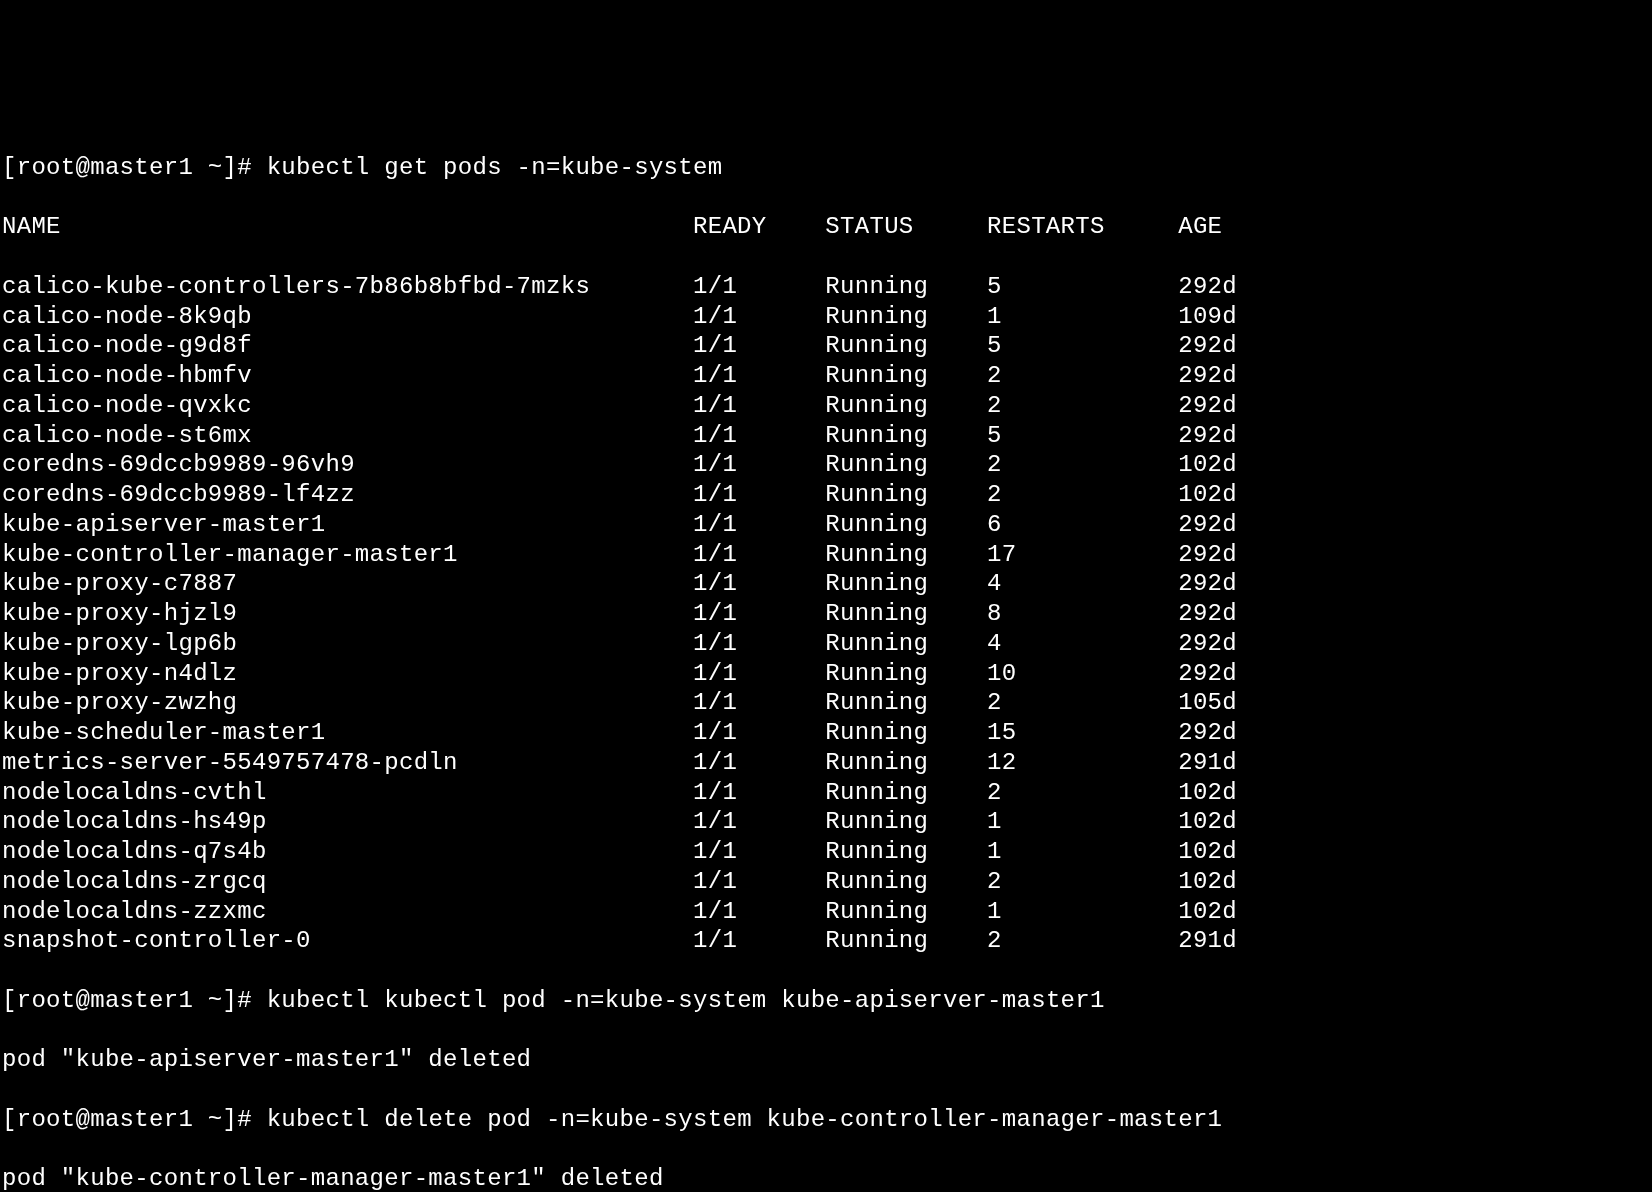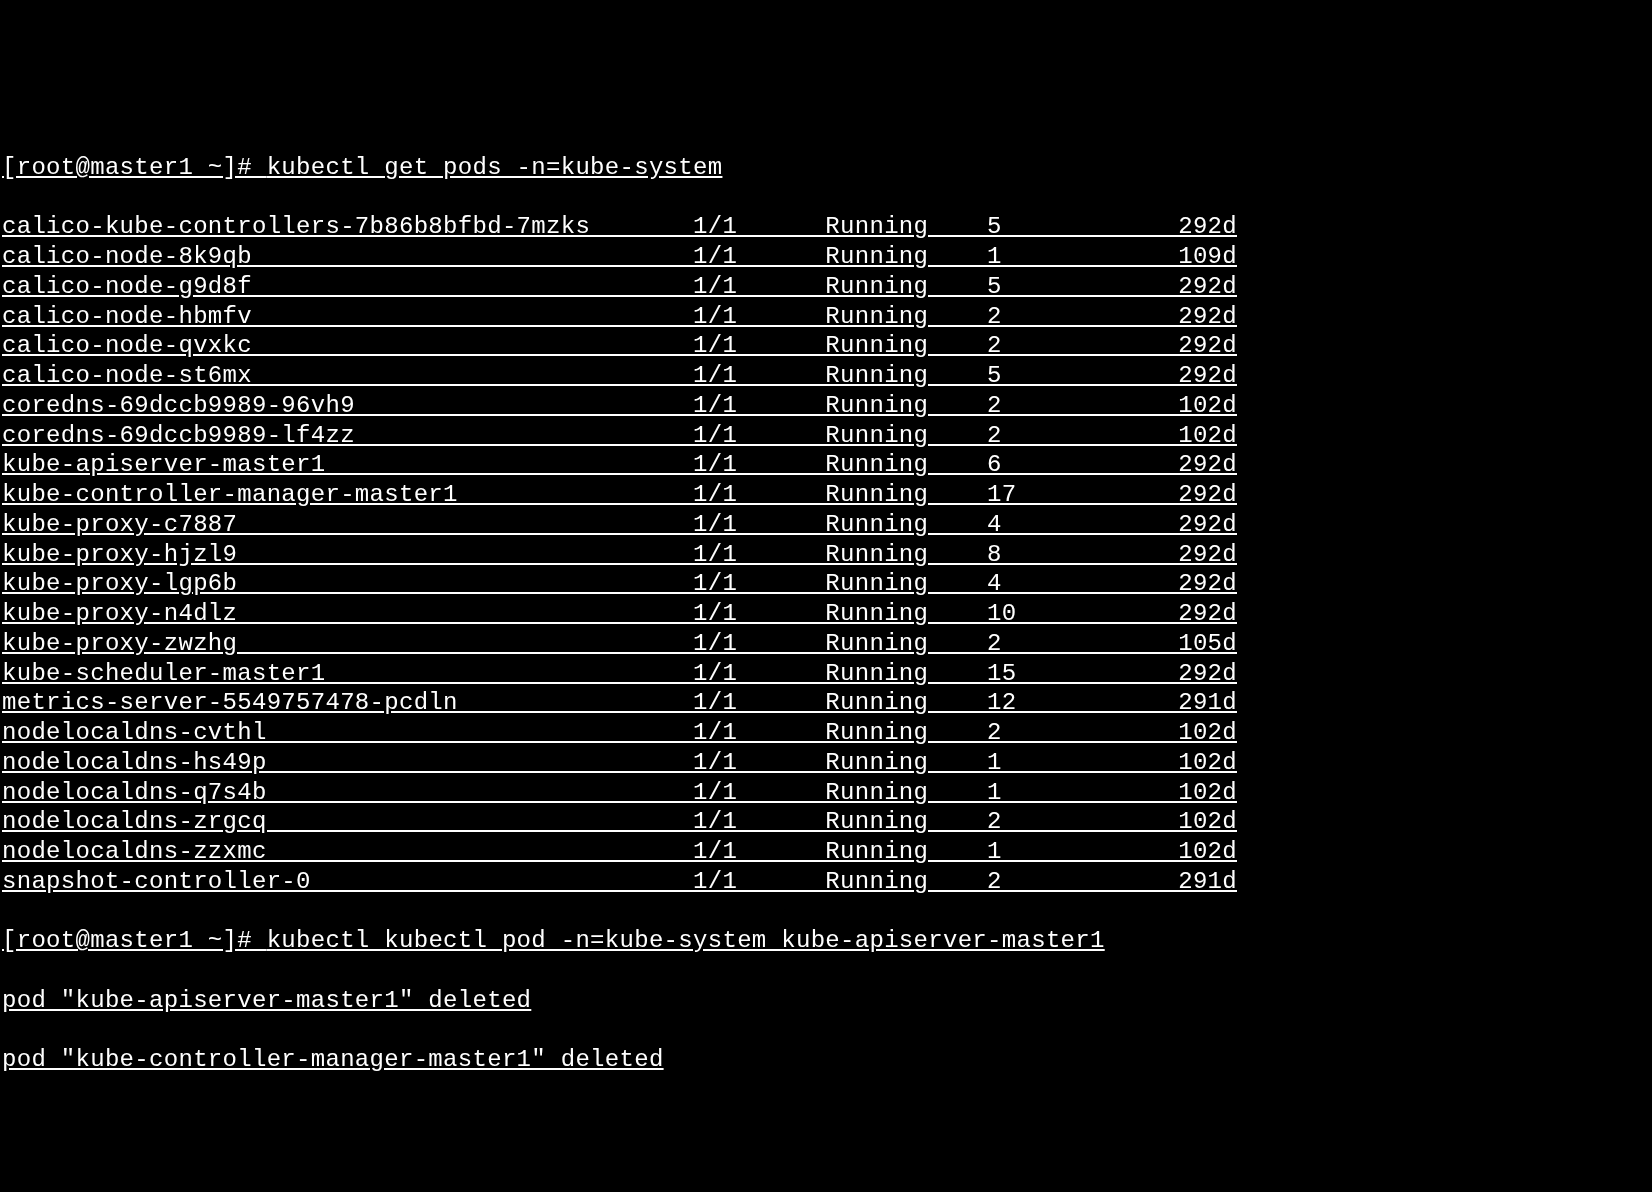--- a/index.html
+++ b/index.html
@@ -16,32 +16,33 @@
       padding: 4px 2px;
       white-space: pre;
       letter-spacing: 0.3px;
       font-weight: 500;
     }
     .terminal {
       width: 100%;
     }
     .line {
       display: block;
-      text-decoration: underline;
     }
   </style>
 </head>
 <body>
 
 
 
 <div class="terminal">
 <span class="line"><span>[root@master1 ~]# </span><span>kubectl get pods -n=kube-system</span></span>
+<span class="line" id="table-header">NAME                                           READY    STATUS     RESTARTS     AGE</span>
 <div id="pod-rows"><span class="line">calico-kube-controllers-7b86b8bfbd-7mzks       1/1      Running    5            292d</span><span class="line">calico-node-8k9qb                              1/1      Running    1            109d</span><span class="line">calico-node-g9d8f                              1/1      Running    5            292d</span><span class="line">calico-node-hbmfv                              1/1      Running    2            292d</span><span class="line">calico-node-qvxkc                              1/1      Running    2            292d</span><span class="line">calico-node-st6mx                              1/1      Running    5            292d</span><span class="line">coredns-69dccb9989-96vh9                       1/1      Running    2            102d</span><span class="line">coredns-69dccb9989-lf4zz                       1/1      Running    2            102d</span><span class="line">kube-apiserver-master1                         1/1      Running    6            292d</span><span class="line">kube-controller-manager-master1                1/1      Running    17           292d</span><span class="line">kube-proxy-c7887                               1/1      Running    4            292d</span><span class="line">kube-proxy-hjzl9                               1/1      Running    8            292d</span><span class="line">kube-proxy-lgp6b                               1/1      Running    4            292d</span><span class="line">kube-proxy-n4dlz                               1/1      Running    10           292d</span><span class="line">kube-proxy-zwzhg                               1/1      Running    2            105d</span><span class="line">kube-scheduler-master1                         1/1      Running    15           292d</span><span class="line">metrics-server-5549757478-pcdln                1/1      Running    12           291d</span><span class="line">nodelocaldns-cvthl                             1/1      Running    2            102d</span><span class="line">nodelocaldns-hs49p                             1/1      Running    1            102d</span><span class="line">nodelocaldns-q7s4b                             1/1      Running    1            102d</span><span class="line">nodelocaldns-zrgcq                             1/1      Running    2            102d</span><span class="line">nodelocaldns-zzxmc                             1/1      Running    1            102d</span><span class="line">snapshot-controller-0                          1/1      Running    2            291d</span></div>
 <span class="line"><span>[root@master1 ~]# </span><span>kubectl kubectl pod -n=kube-system kube-apiserver-master1</span></span>
 <span class="line">pod "kube-apiserver-master1" deleted</span>
+<span class="line"><span>[root@master1 ~]# </span><span>kubectl delete pod -n=kube-system kube-controller-manager-master1</span></span>
 <span class="line">pod "kube-controller-manager-master1" deleted</span>
 
 
 </div>
 
 
 
 
 </body></html>

